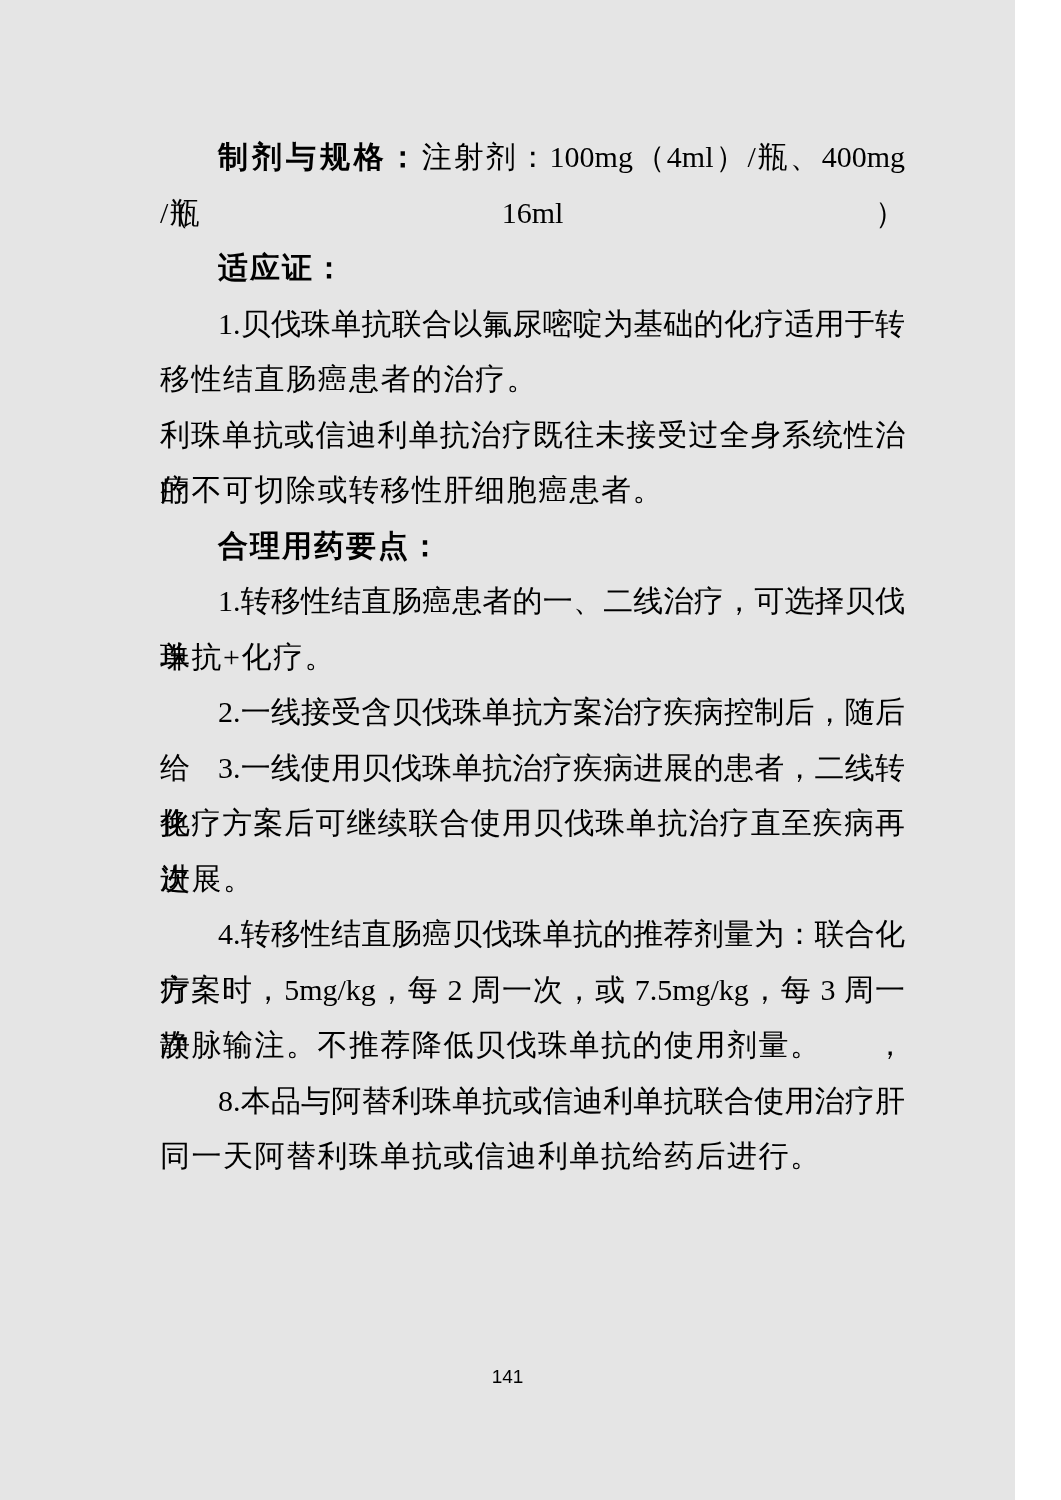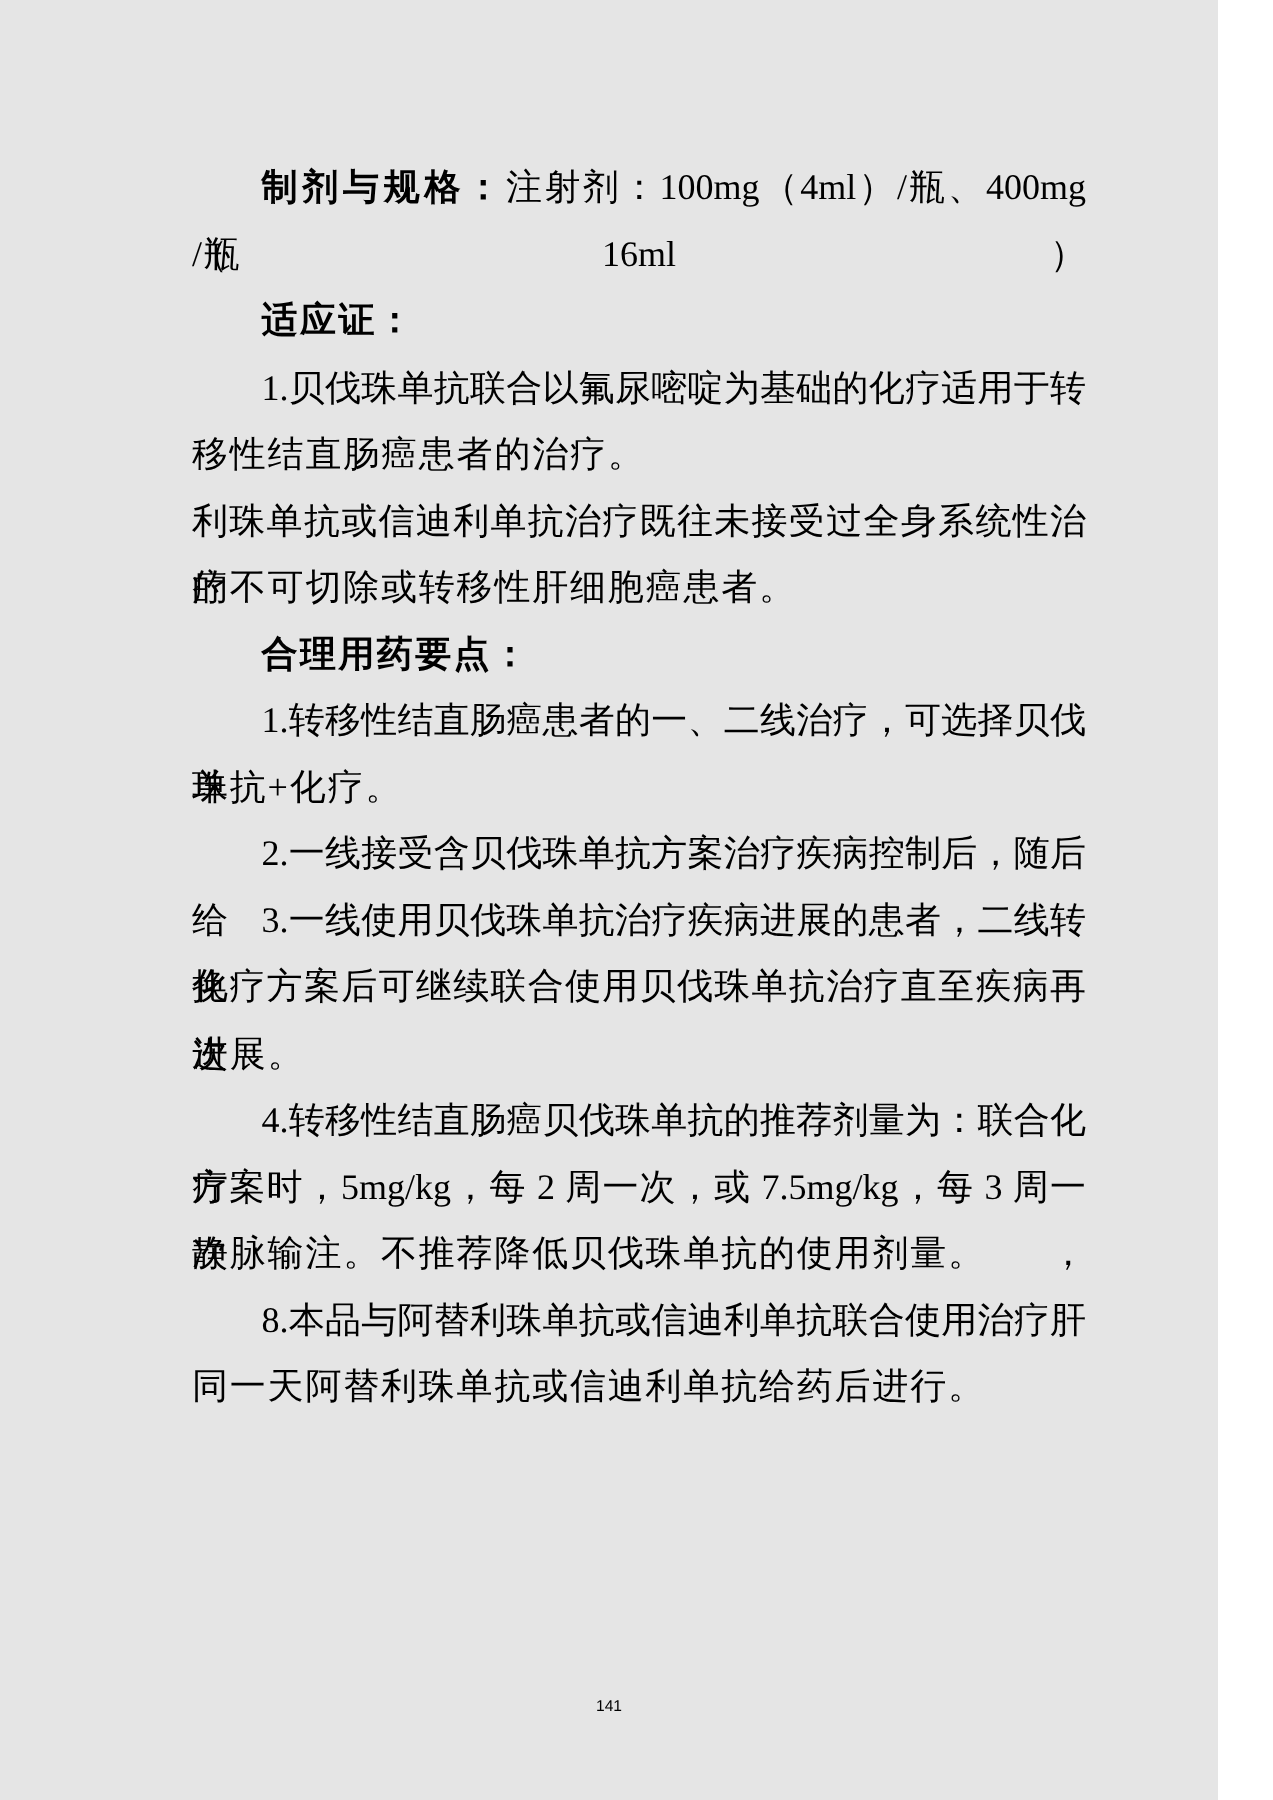--- a/index.html
+++ b/index.html
@@ -48,23 +48,22 @@
     font-weight: 700;
     letter-spacing: 2px;
   }
   .page-number {
     position: absolute;
     left: 0;
     top: 1366px;
     width: 100%;
     text-align: center;
     font-family: "Liberation Sans", "DejaVu Sans", sans-serif;
-    font-size: 13px;
+    font-size: 19px;
     color: #000000;
-    margin-top: 48px;
   }
 </style>
 </head>
 <body>
 
 <div class="page">
   <div class="content" id="doc-lines">
       <div class="line just indent"><span class="seg bold">制剂与规格：</span><span class="seg">注射剂：100mg（4ml）/瓶、400mg（16ml）</span></div>
       <div class="line noj"><span class="seg">/瓶</span></div>
       <div class="line noj indent"><span class="seg bold">适应证：</span></div>

